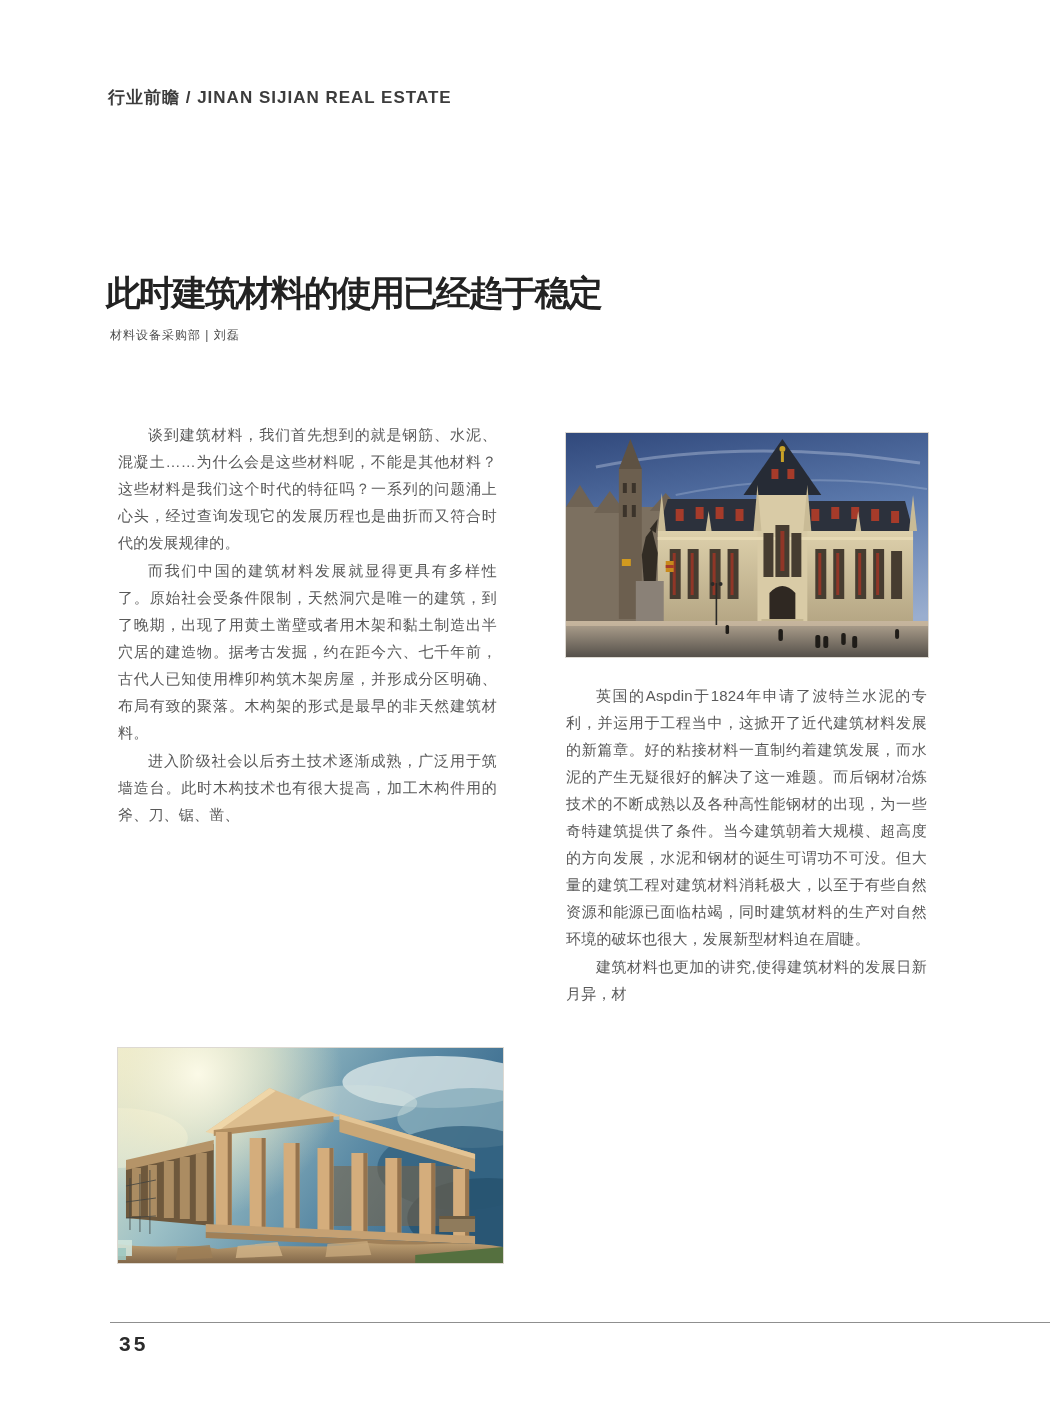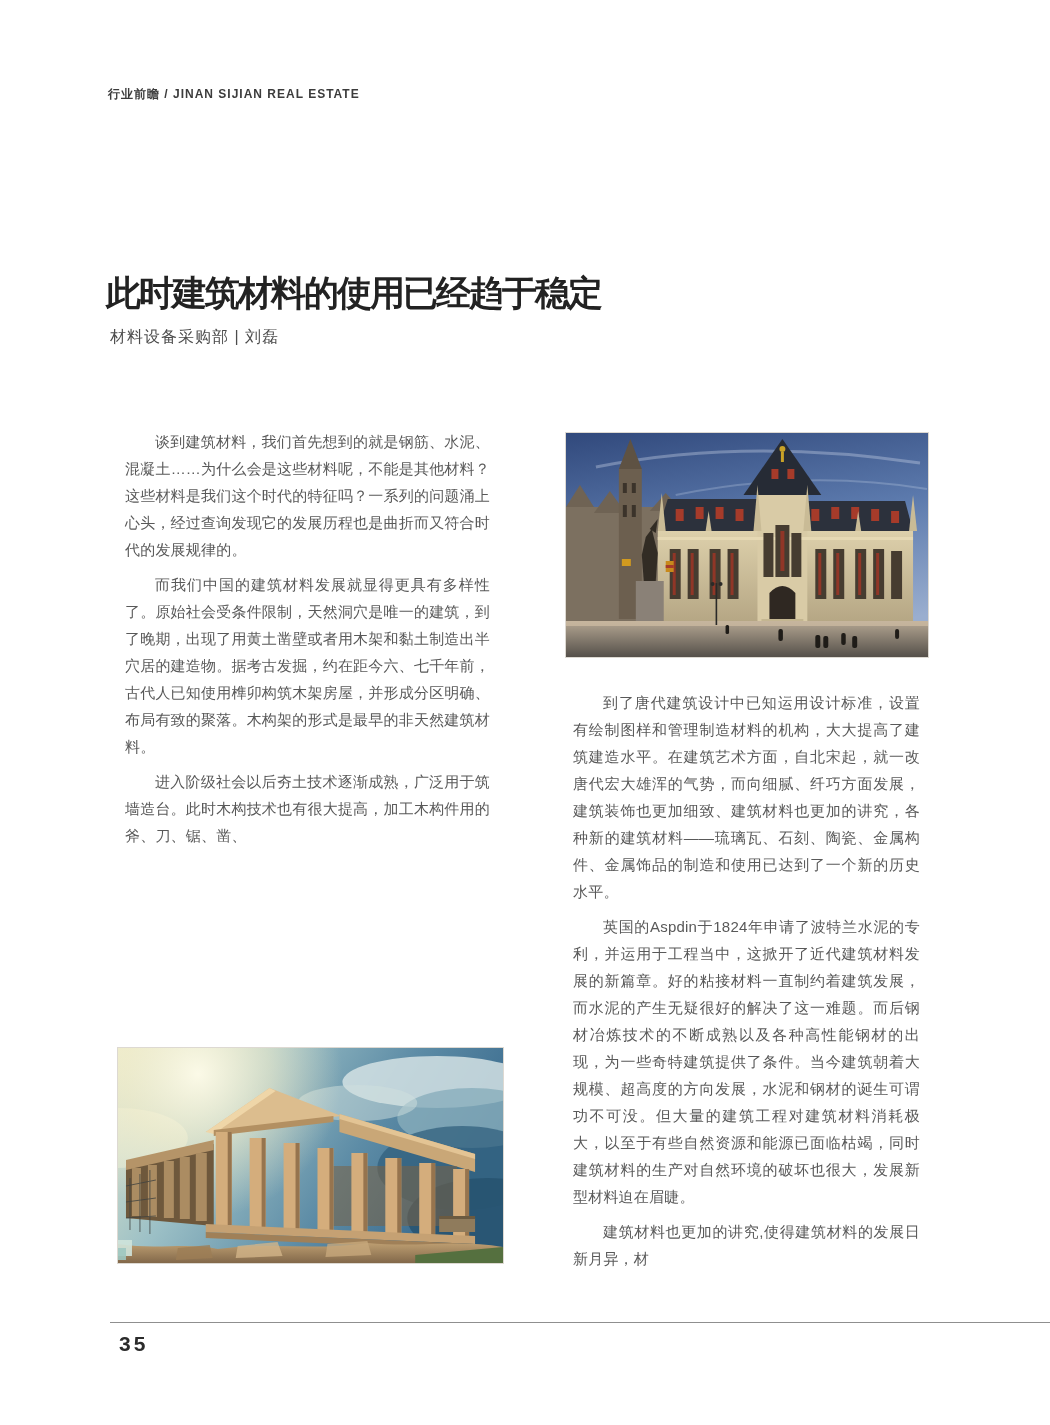--- a/index.html
+++ b/index.html
@@ -5,39 +5,39 @@
   html,body{margin:0;padding:0;background:#ffffff;}
   .page{
     position:relative;
     width:1050px;height:1425px;
     background:#ffffff;
     font-family:"Liberation Sans","DejaVu Sans",sans-serif;
     overflow:hidden;
   }
   .section-header{
     position:absolute;left:108px;top:86px;
-    font-size:12px;font-weight:bold;color:#3c3c3c;
+    font-size:17px;font-weight:bold;color:#3c3c3c;
     letter-spacing:1px;
   }
   .article-title{
     position:absolute;left:106px;top:270px;
     font-family:"Liberation Serif","DejaVu Serif",serif;
     font-size:35px;font-weight:bold;color:#222222;
     letter-spacing:-2px;margin:0;
   }
   .article-byline{
     position:absolute;left:110px;top:327px;
-    font-size:16px;color:#4c4c4c;letter-spacing:1px;
+    font-size:12px;color:#4c4c4c;letter-spacing:1px;
   }
   .col{
     position:absolute;
     font-size:15px;line-height:27px;color:#595959;
     text-align:justify;letter-spacing:0.2px;
   }
-  .col p{margin:8px;text-indent:2em;}
+  .col p{margin:1px;text-indent:2em;}
   .col p.no-indent{text-indent:0;}
   .col-left{left:117px;top:420px;width:381px;}
   .col-right{left:565px;top:681px;width:363px;}
   .photo{
     position:absolute;border:1px solid #ddd9d2;
     line-height:0;box-sizing:border-box;
   }
   .photo svg{display:block;width:100%;height:100%;}
   .photo-gothic{left:565px;top:432px;width:364px;height:226px;}
   .photo-parthenon{left:117px;top:1047px;width:387px;height:217px;}
@@ -61,21 +61,20 @@
 
   <div class="article-byline">材料设备采购部 | 刘磊</div>
 
   <div class="col col-left">
     <p>谈到建筑材料，我们首先想到的就是钢筋、水泥、混凝土……为什么会是这些材料呢，不能是其他材料？这些材料是我们这个时代的特征吗？一系列的问题涌上心头，经过查询发现它的发展历程也是曲折而又符合时代的发展规律的。</p>
     <p>而我们中国的建筑材料发展就显得更具有多样性了。原始社会受条件限制，天然洞穴是唯一的建筑，到了晚期，出现了用黄土凿壁或者用木架和黏土制造出半穴居的建造物。据考古发掘，约在距今六、七千年前，古代人已知使用榫卯构筑木架房屋，并形成分区明确、布局有致的聚落。木构架的形式是最早的非天然建筑材料。</p>
     <p>进入阶级社会以后夯土技术逐渐成熟，广泛用于筑墙造台。此时木构技术也有很大提高，加工木构件用的斧、刀、锯、凿、</p>
   </div>
 
   <div class="col col-right">
-    <p>到了唐代建筑设计中已知运用设计标准，设置有绘制图样和管理制造材料的机构，大大提高了建筑建造水平。在建筑艺术方面，自北宋起，就一改唐代宏大雄浑的气势，而向细腻、纤巧方面发展，建筑装饰也更加细致、建筑材料也更加的讲究，各种新的建筑材料——琉璃瓦、石刻、陶瓷、金属构件、金属饰品的制造和使用已达到了一个新的历史水平。</p>
     <p>英国的Aspdin于1824年申请了波特兰水泥的专利，并运用于工程当中，这掀开了近代建筑材料发展的新篇章。好的粘接材料一直制约着建筑发展，而水泥的产生无疑很好的解决了这一难题。而后钢材冶炼技术的不断成熟以及各种高性能钢材的出现，为一些奇特建筑提供了条件。当今建筑朝着大规模、超高度的方向发展，水泥和钢材的诞生可谓功不可没。但大量的建筑工程对建筑材料消耗极大，以至于有些自然资源和能源已面临枯竭，同时建筑材料的生产对自然环境的破坏也很大，发展新型材料迫在眉睫。</p>
     <p>建筑材料也更加的讲究,使得建筑材料的发展日新月异，材</p>
   </div>
 
   <figure class="photo photo-gothic" style="margin:0;">
     <svg viewBox="0 0 363 224" preserveAspectRatio="none">
       <defs>
         <linearGradient id="gsky" x1="0" y1="0" x2="0.25" y2="1">
           <stop offset="0" stop-color="#31497c"></stop>
           <stop offset="0.5" stop-color="#5c7aad"></stop>

